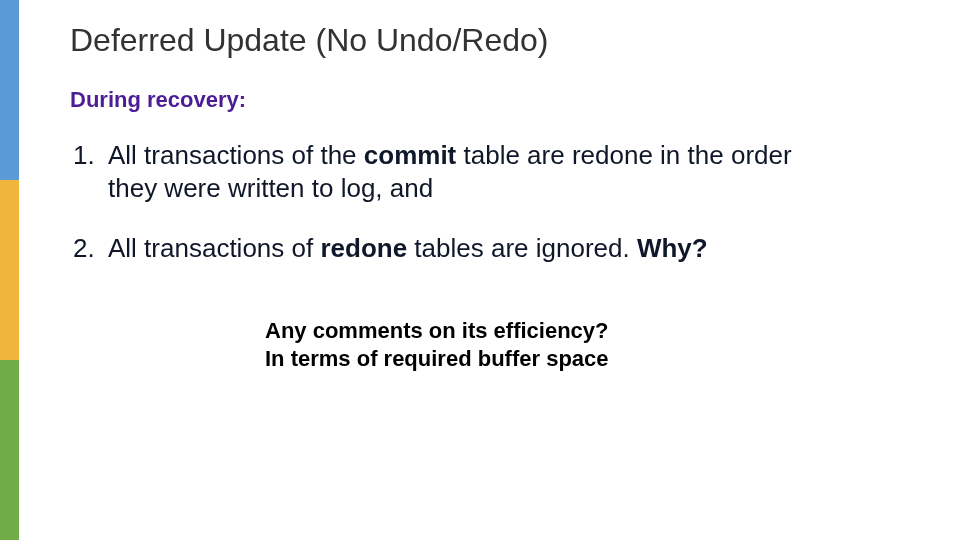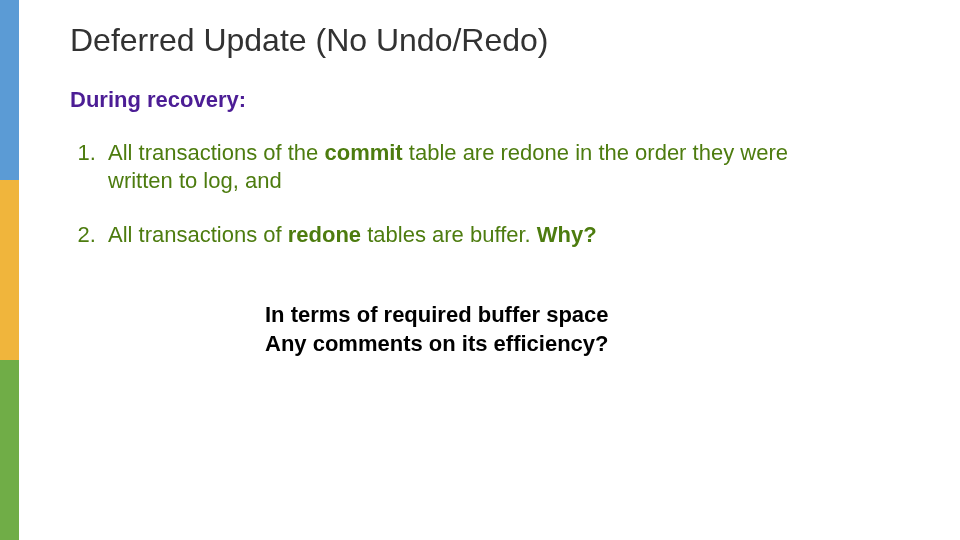--- a/index.html
+++ b/index.html
@@ -46,23 +46,23 @@
   }
   .subhead {
     font-size: 22px;
     font-weight: 700;
     color: #4c1d95;
     margin: 0 0 26px 0;
   }
   ol.points {
     margin: 0 0 0 6px;
     padding: 0 0 0 26px;
-    font-size: 22px;
+    font-size: 26px;
     line-height: 1.28;
-    color: #4d7c0f;
+    color: #0f172a;
   }
   ol.points li {
     margin-bottom: 26px;
     padding-left: 6px;
   }
   .callout {
     margin-top: 52px;
     margin-left: 195px;
     font-size: 22px;
     font-weight: 700;
@@ -84,23 +84,23 @@
   <div class="content">
     <h1 class="title">Deferred Update (No Undo/Redo)</h1>
 
     <div class="subhead">During recovery:</div>
 
     <ol class="points">
       <li>
         <span>All transactions of the </span><b>commit</b><span> table are redone in the order they were written to log, and</span>
       </li>
       <li>
-        <span>All transactions of </span><b>redone</b><span> tables are buffer. </span><b>Why?</b>
+        <span>All transactions of </span><b>redone</b><span> tables are ignored. </span><b>Why?</b>
       </li>
     </ol>
 
     <div class="callout">
+      <div>Any comments on its efficiency?</div>
       <div>In terms of required buffer space</div>
-      <div>Any comments on its efficiency?</div>
     </div>
   </div>
 
 </div>
 
 </body></html>

